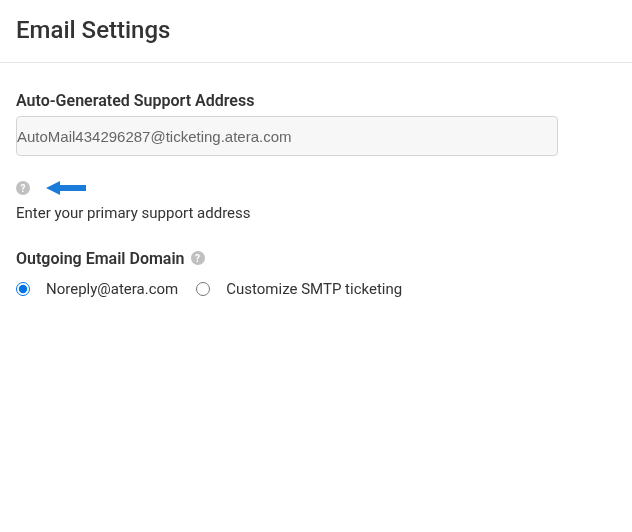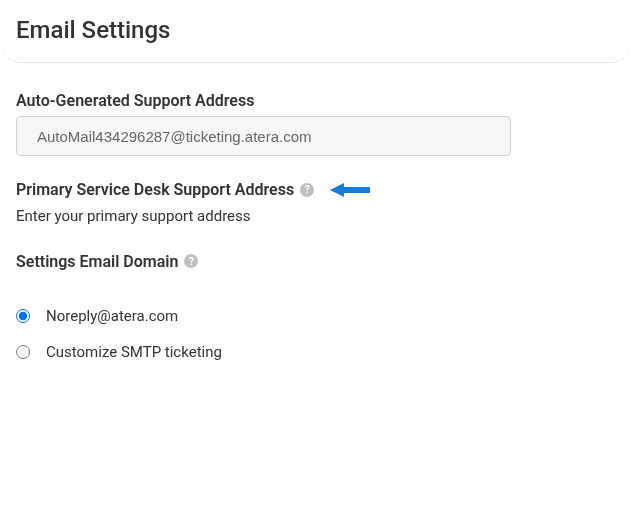--- a/index.html
+++ b/index.html
@@ -6,21 +6,20 @@
   body {
     font-family: -apple-system, BlinkMacSystemFont, "Segoe UI", Roboto, Helvetica, Arial, sans-serif;
     width: 632px;
     height: 532px;
     background: #fff;
     color: #333;
   }
   .header {
     padding: 16px 16px 18px;
     border-bottom: 1px solid #e5e5e5;
-    border-radius: 21px;
   }
   .header h1 {
     font-size: 24px;
     font-weight: 500;
     color: #333;
   }
   .content {
     padding: 28px 16px 16px;
   }
   .intro {
@@ -46,24 +45,24 @@
     font-weight: 600;
     color: #333;
   }
   .field-help {
     font-size: 15px;
     color: #333;
     margin-bottom: 10px;
     line-height: 1.5;
   }
   .text-input {
-    width: 495px;
+    width: 542px;
     max-width: 100%;
     height: 40px;
-    padding: 8px 20px;
+    padding: 8px 0;
     font-size: 15px;
     border: 1px solid #d4d4d4;
     border-radius: 4px;
     background: #fff;
     color: #333;
   }
   .text-input[readonly] {
     background: #f7f7f7;
     color: #666;
   }
@@ -81,23 +80,23 @@
     color: #fff;
     font-size: 10px;
     font-weight: bold;
     cursor: default;
   }
   .arrow-svg {
     margin-left: 10px;
   }
   .radio-list {
     display: flex;
-    flex-direction: column;
+    flex-direction: row;
     gap: 18px;
-    margin-top: 36px;
+    margin-top: 12px;
   }
   .radio-row {
     display: flex;
     align-items: center;
     gap: 16px;
   }
   .radio-row input[type="radio"] {
     width: 14px;
     height: 14px;
     accent-color: #0073e6;
@@ -121,33 +120,32 @@
 
   <div class="field-group">
     <div class="field-label-row">
       <span class="field-label">Auto-Generated Support Address</span>
     </div>
     <input type="text" readonly="" class="text-input" value="AutoMail434296287@ticketing.atera.com" style="">
   </div>
 
   <div class="field-group">
     <div class="field-label-row">
-      <span class="field-label">Primary Service Desk Support Address</span>
       <span class="help-icon">?</span>
       <svg class="arrow-svg" width="40" height="16" viewBox="0 0 40 16">
         <path d="M 40 8 L 10 8" stroke="#1b7bd8" stroke-width="6" stroke-linecap="round" fill="none"></path>
         <path d="M 0 8 L 14 1 L 14 15 Z" fill="#1b7bd8"></path>
       </svg>
     </div>
     <div class="field-help">Enter your primary support address</div>
   </div>
 
   <div class="field-group">
     <div class="field-label-row">
-      <span class="field-label">Settings Email Domain</span>
+      <span class="field-label">Outgoing Email Domain</span>
       <span class="help-icon">?</span>
     </div>
     <div class="radio-list">
       <div class="radio-row">
         <input type="radio" name="outdomain" id="r0" checked="" style="">
         <label for="r0">Noreply@atera.com</label>
       </div>
       <div class="radio-row">
         <input type="radio" name="outdomain" id="r2" style="">
         <label for="r2">Customize SMTP ticketing</label>

